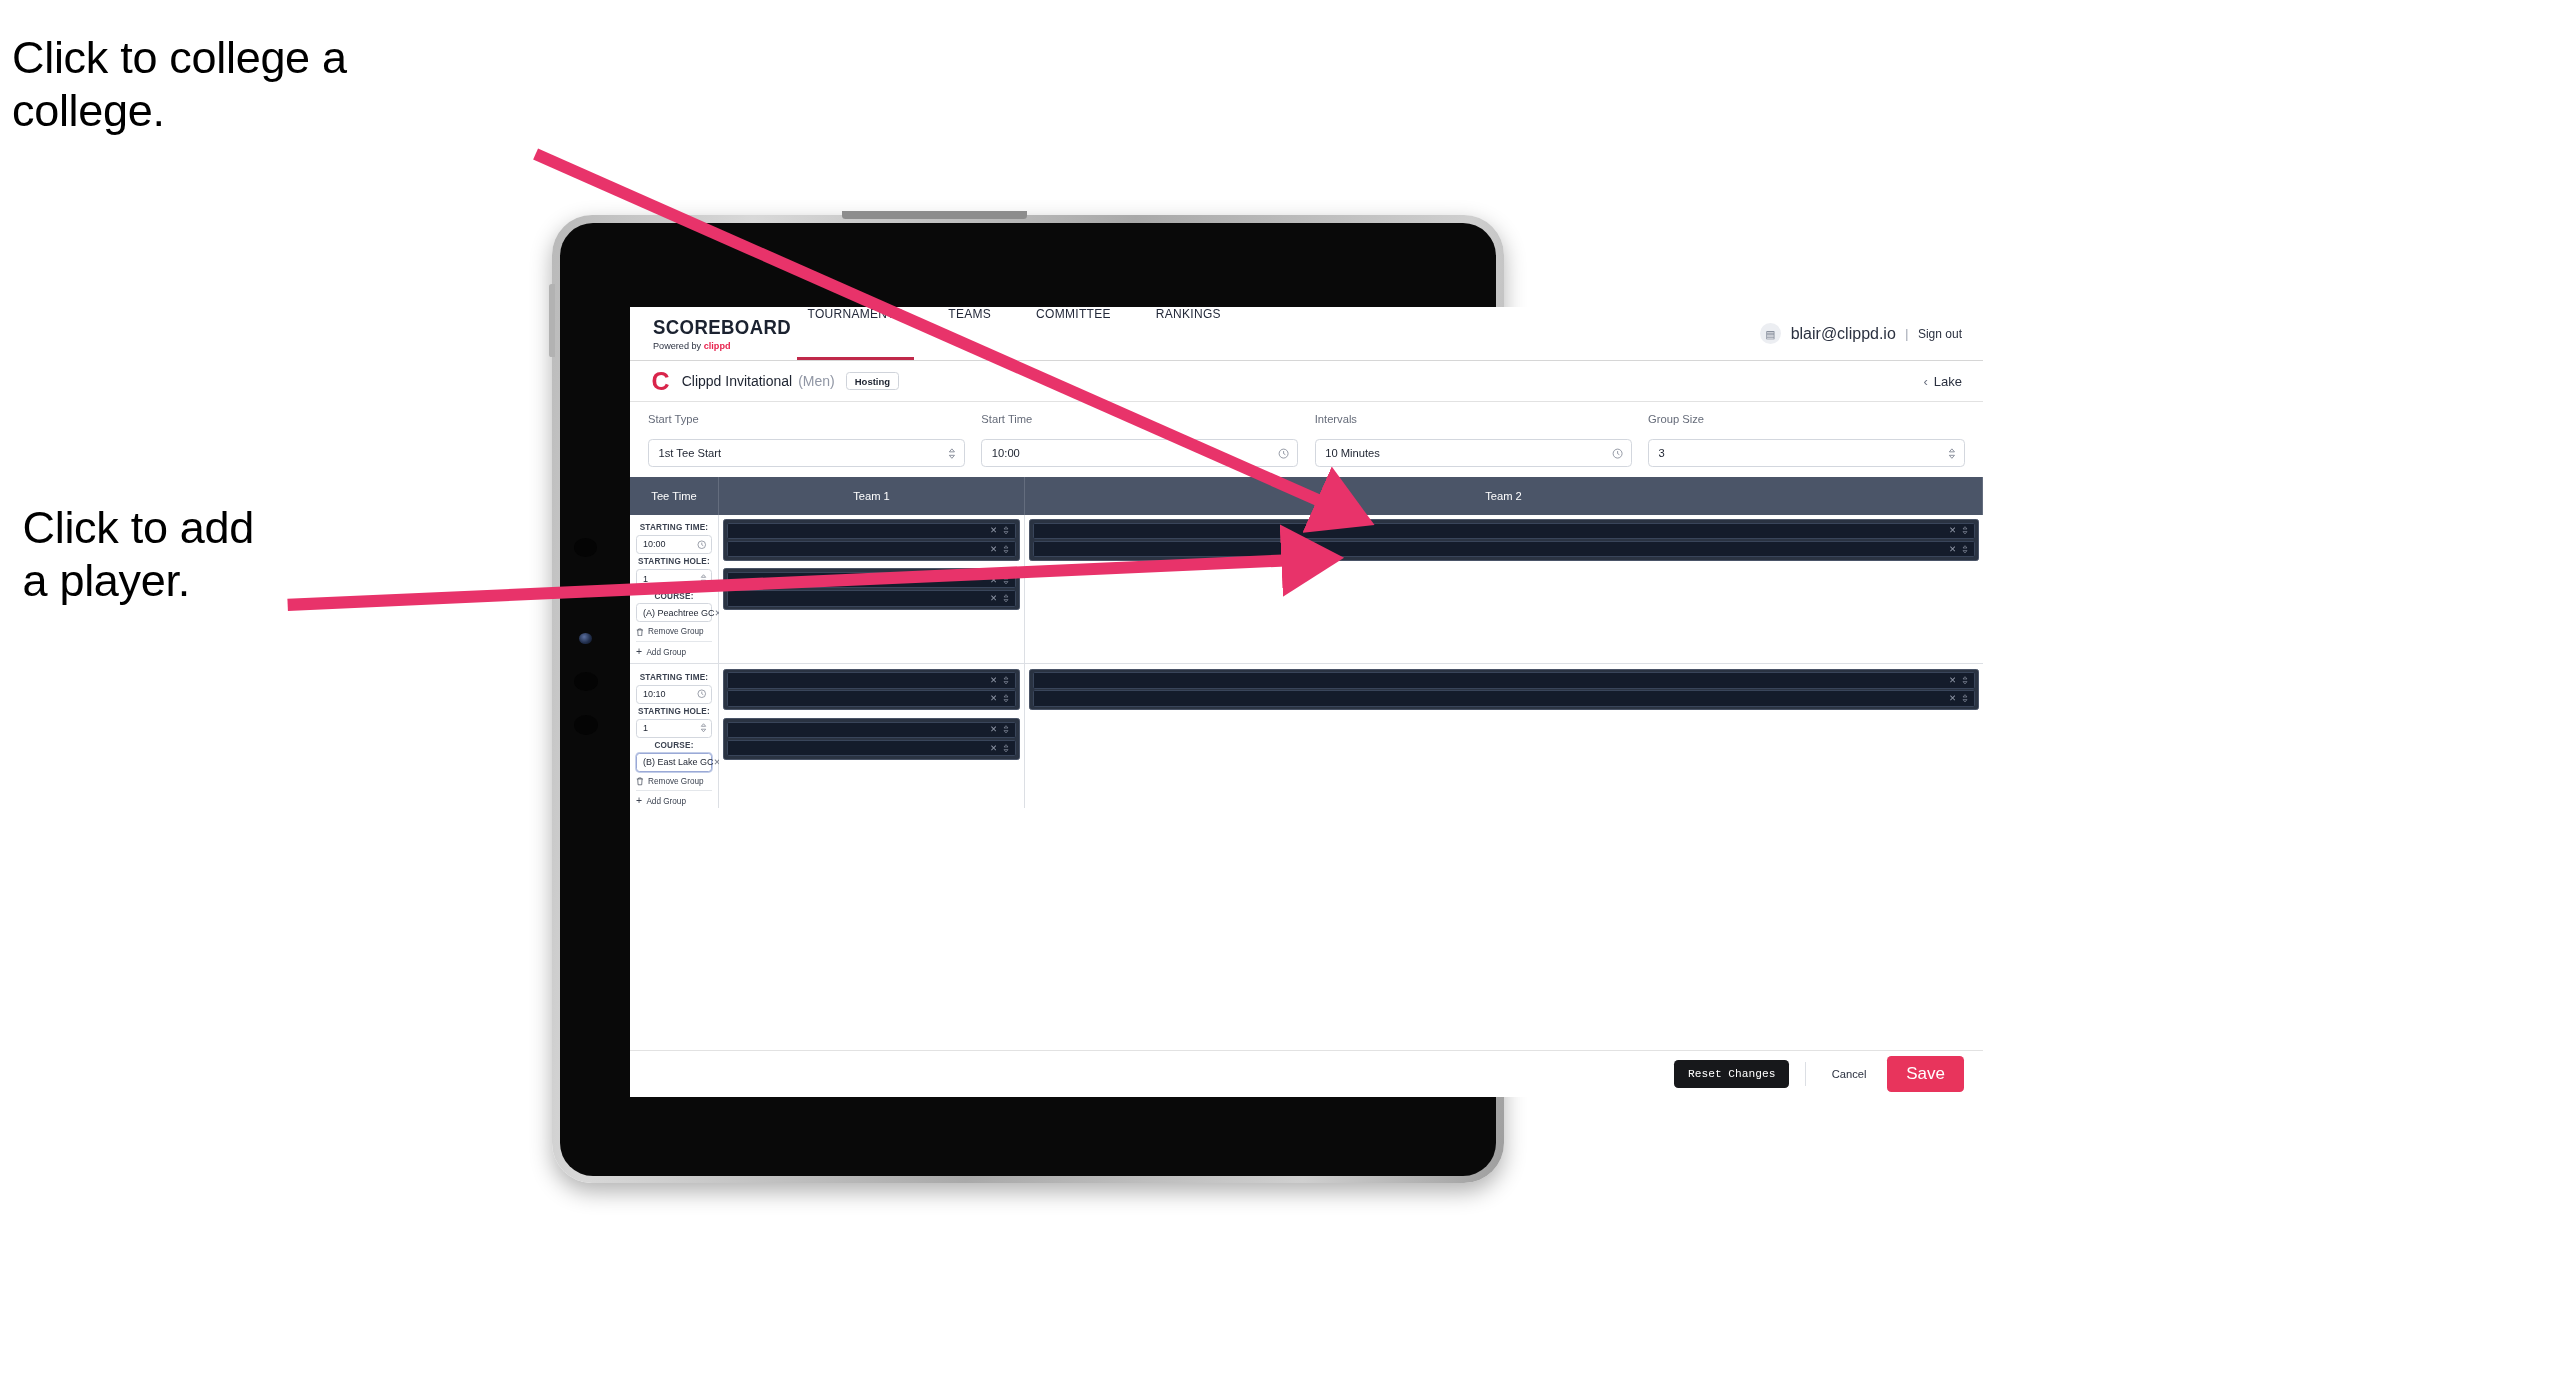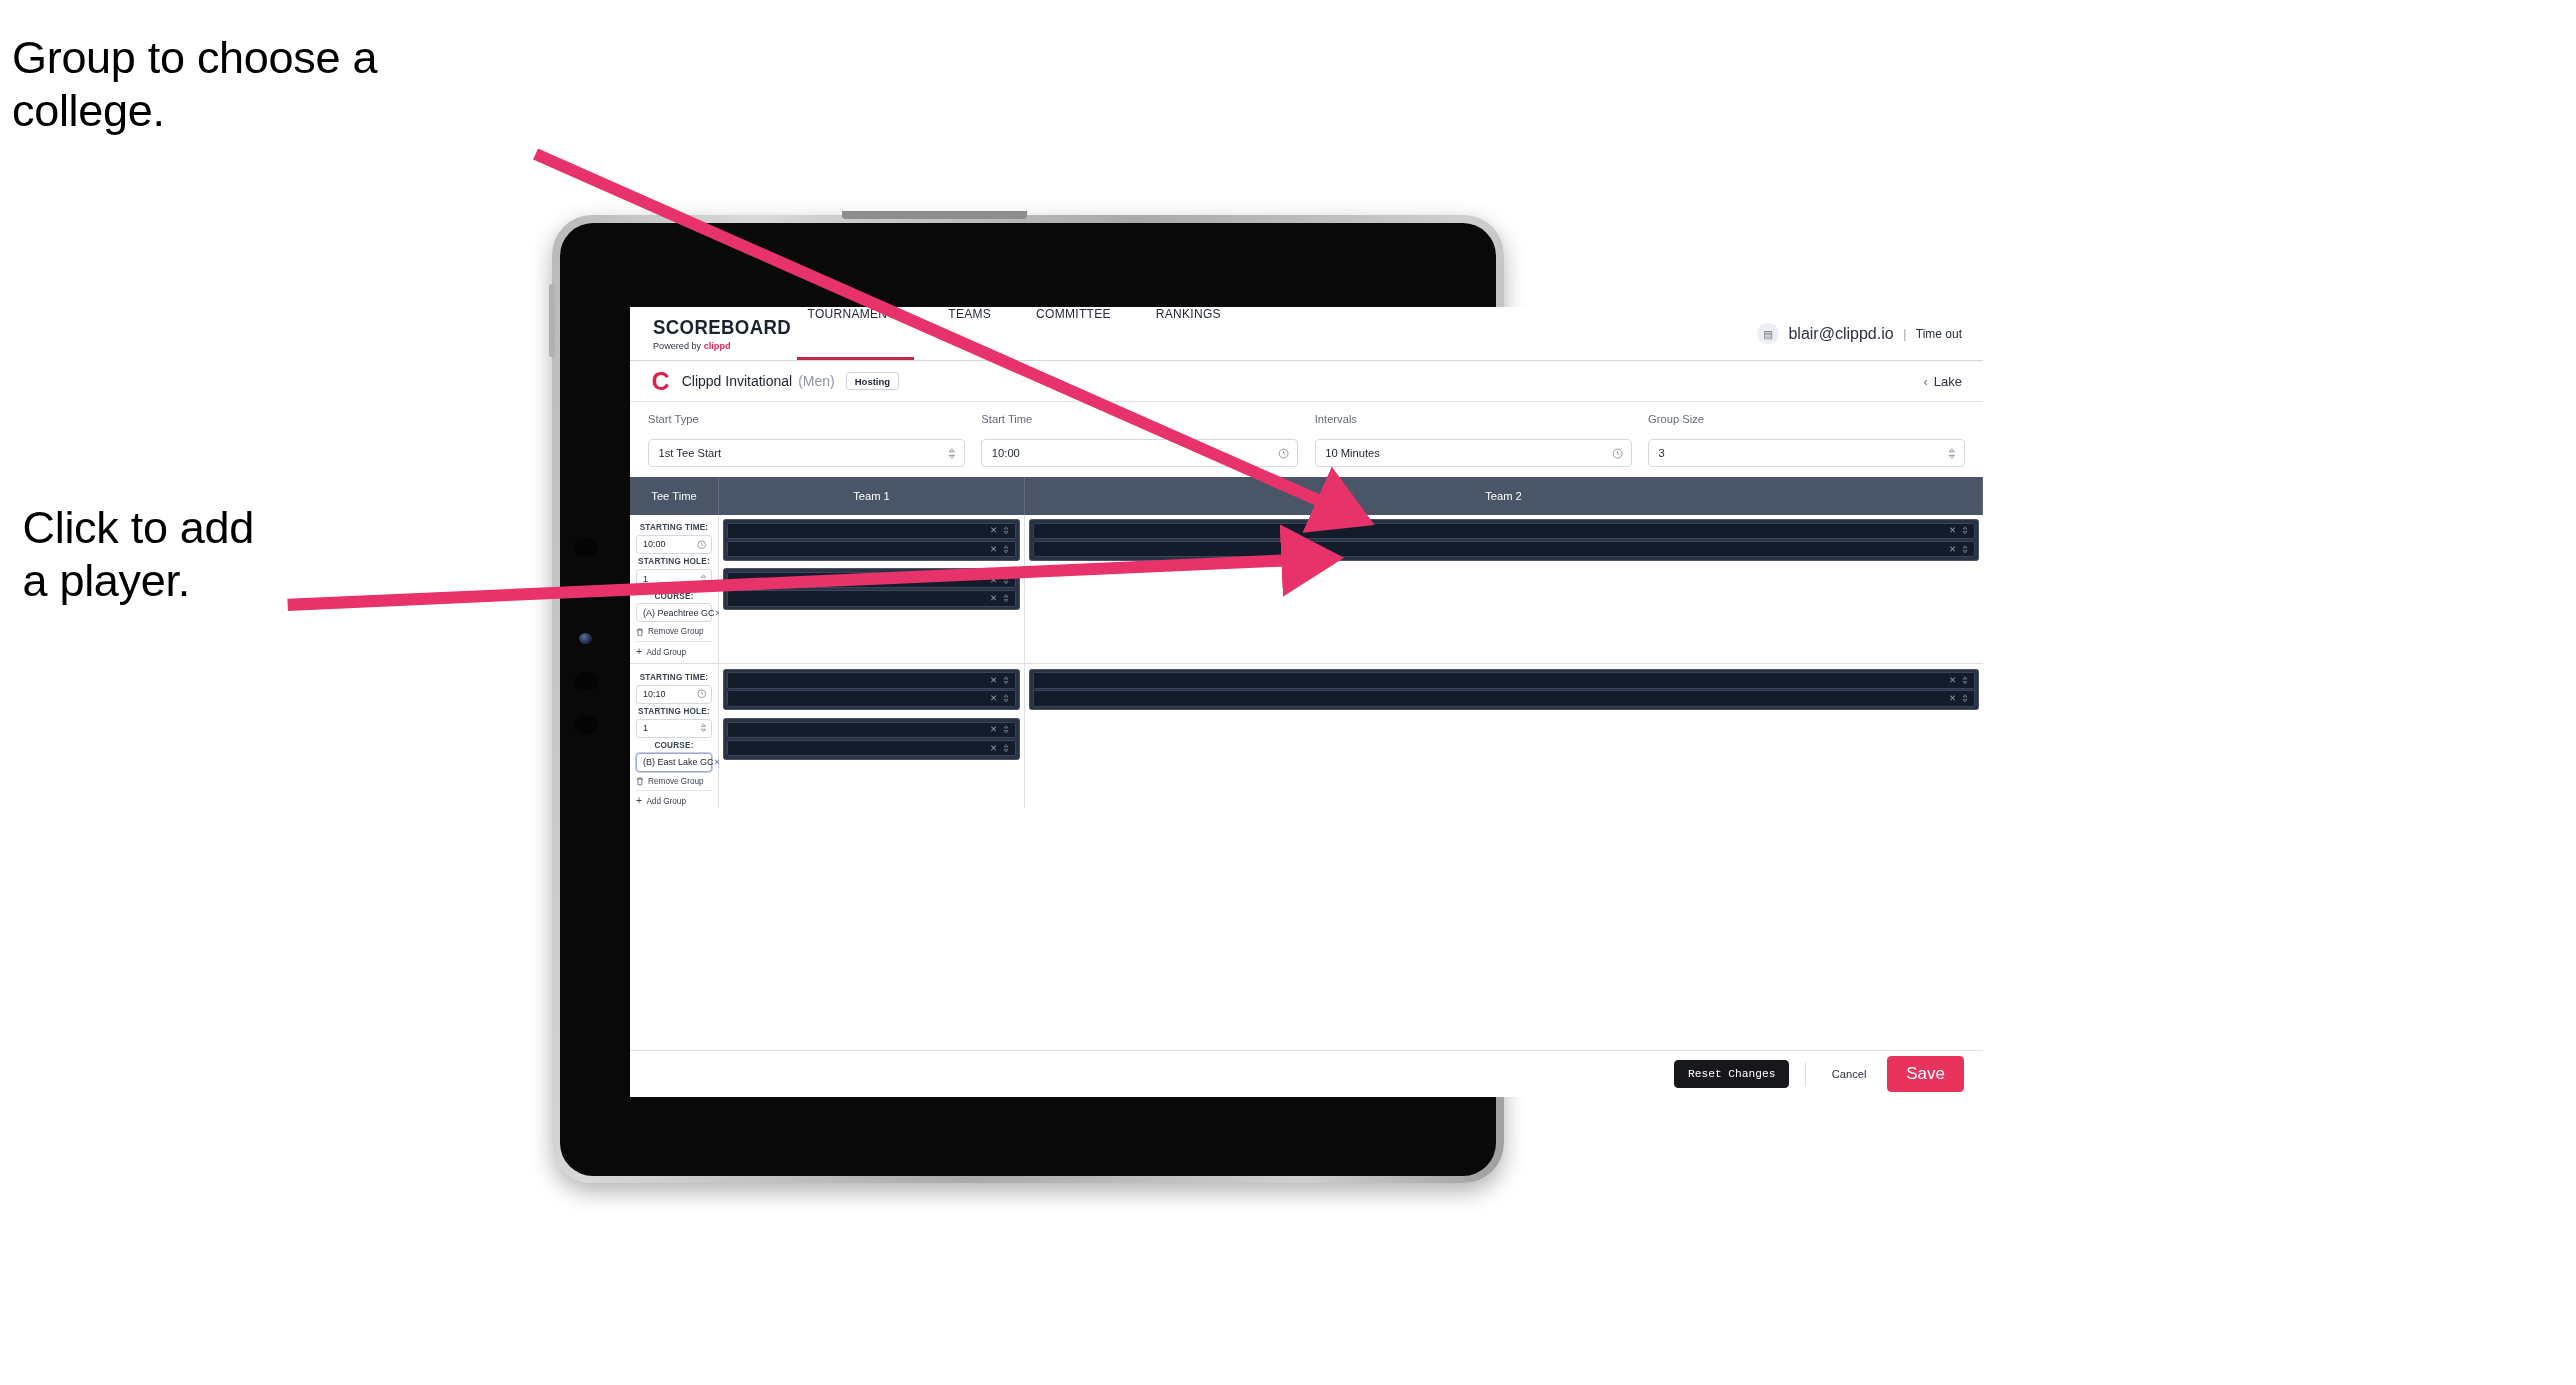--- a/index.html
+++ b/index.html
@@ -283,21 +283,21 @@
     background: #e8345c; color: #fff; border: none; border-radius: 4.3px;
     font-size: 17px; padding: 7.8px 19px; margin-left: 10.4px; cursor: pointer;
     font-family: "Liberation Sans", sans-serif;
   }
 </style>
 </head>
 <body>
 
 <div id="stage">
 
-  <div class="annot" id="annot-college">Group to choose a
+  <div class="annot" id="annot-college">Click to college a
 college.</div>
 
   <div class="annot" id="annot-player">Click to add
 a player.</div>
 
   <div id="tablet">
     <div id="tablet-topbtn"></div>
     <div id="tablet-sidebtn"></div>
     <div id="tablet-screen">
       <div class="bezel-dot" id="dot-cam"></div>
@@ -328,21 +328,21 @@
       </div>
       <div class="nav-item">
         <span>RANKINGS</span>
       </div>
       <div id="nav-right">
         <div id="avatar">
           <span>▤</span>
         </div>
         <span id="user-email">blair@clippd.io</span>
         <span id="divider-pipe">|</span>
-        <span id="signout">Time out</span>
+        <span id="signout">Sign out</span>
       </div>
     </div>
 
     <div id="titlebar">
       <span id="tourn-logo">C</span>
       <span id="tourn-name">Clippd Invitational</span>
       <span id="tourn-gender">(Men)</span>
       <span id="hosting-badge">Hosting</span>
       <span id="back-btn">
         <span id="back-chevron">‹</span>

